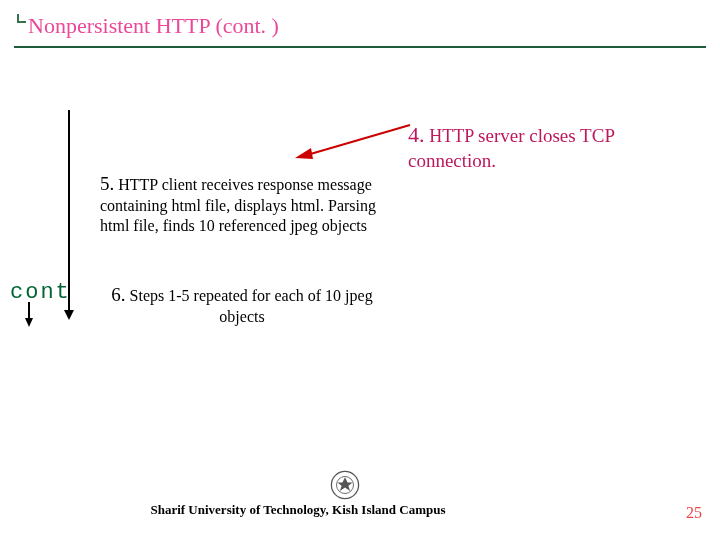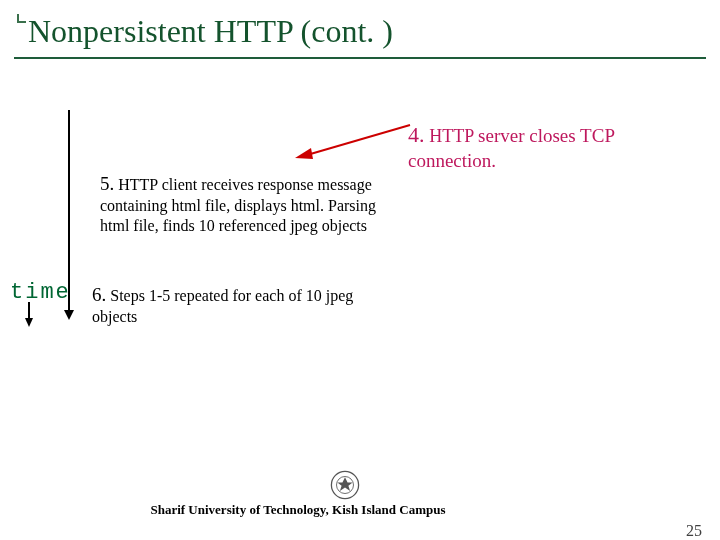--- a/index.html
+++ b/index.html
@@ -3,21 +3,21 @@
 <meta charset="utf-8">
 <style>
   * { margin: 0; padding: 0; box-sizing: border-box; }
   html, body { width: 720px; height: 540px; font-family: "Times New Roman", Times, serif; background: #fff; }
   .slide { position: relative; width: 720px; height: 540px; }
 
   .title-wrap { position: absolute; left: 14px; top: 14px; width: 692px; }
   .title-tick { position: absolute; left: 1px; top: 0; width: 10px; height: 10px; }
   .title-tick::before { content:""; position:absolute; left:2px; top:0; width:2px; height:9px; background:#3a704c; }
   .title-tick::after  { content:""; position:absolute; left:2px; top:7px; width:9px; height:2px; background:#3a704c; }
-  .title { font-size: 32px; color: #14532d; padding-left: 14px; line-height: 1.1; font-family: Liberation Serif, serif; }
+  .title { font-size: 22px; color: #ec4899; padding-left: 14px; line-height: 1.1; font-family: Liberation Serif, serif; }
   .title-rule { margin-top: 8px; border: 0; border-top: 2px solid #1e5c3a; height: 0; width: 100%; }
 
   .time-label { position: absolute; left: 10px; top: 280px; font-family: "Courier New", monospace; font-size: 22px; color: #063; letter-spacing: 2px; }
 
   .time-axis { position: absolute; left: 68px; top: 110px; width: 0; height: 210px; }
   .time-axis-line { position:absolute; left:0; top:0; width:2px; height:202px; background:#000; }
   .time-axis-arrow { position:absolute; left:-4px; top:200px; width:0; height:0; border-left:5px solid transparent; border-right:5px solid transparent; border-top:10px solid #000; }
 
   .time-small { position: absolute; left: 28px; top: 302px; width: 0; height: 26px; }
   .time-small-line { position:absolute; left:0; top:0; width:2px; height:18px; background:#000; }
@@ -26,42 +26,42 @@
   .red-arrow { position:absolute; left:295px; top:125px; width:115px; height:40px; }
   .red-arrow svg { width:100%; height:100%; overflow:visible; }
 
   .step4 { position:absolute; left:408px; top:122px; width:290px; font-size:19px; color:#be185d; line-height:1.22; }
   .step4 .num { font-size:22px; }
   .step4 .sp  { font-size:18px; }
 
   .step5 { position:absolute; left:100px; top:172px; width:300px; font-size:16px; color:#000; line-height:1.25; }
   .step5 .num { font-size:19px; }
 
-  .step6 { position:absolute; left:92px; top:283px; width:300px; font-size:16px; color:#000; line-height:1.25; }
+  .step6 { position:absolute; left:92px; top:283px; width:300px; font-size:16px; color:#000; line-height:1.25;text-align:center; }
   .step6 .num { font-size:19px; }
 
   .logo { position:absolute; left:328px; top:468px; width:34px; height:34px; }
   .logo svg { width:100%; height:100%; }
 
   .footer { position:absolute; left:0; top:502px; width:596px; text-align:center; font-size:13px; font-weight:bold; color:#000; }
 
-  .pagenum { position:absolute; right:18px; bottom:0; font-size:16px; color:#404040; }
+  .pagenum { position:absolute; right:18px; bottom:18px; font-size:16px; color:#ef4444; }
 </style>
 </head>
 <body>
 
 <div class="slide">
 
   <div class="title-wrap">
     <div class="title-tick"></div>
     <div class="title">Nonpersistent HTTP (cont. )</div>
     <hr class="title-rule">
   </div>
 
-  <div class="time-label">time</div>
+  <div class="time-label">cont</div>
 
   <div class="time-axis">
     <div class="time-axis-line"></div>
     <div class="time-axis-arrow"></div>
   </div>
 
   <div class="time-small">
     <div class="time-small-line"></div>
     <div class="time-small-arrow"></div>
   </div>

